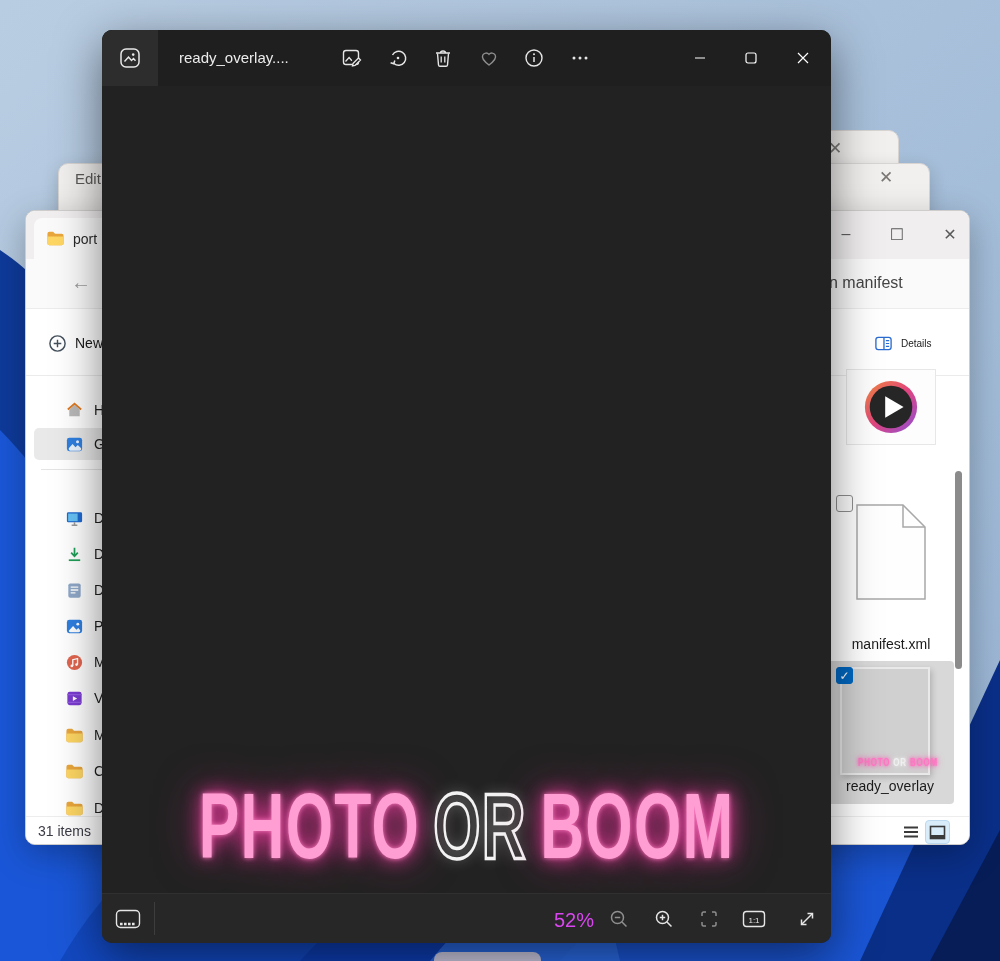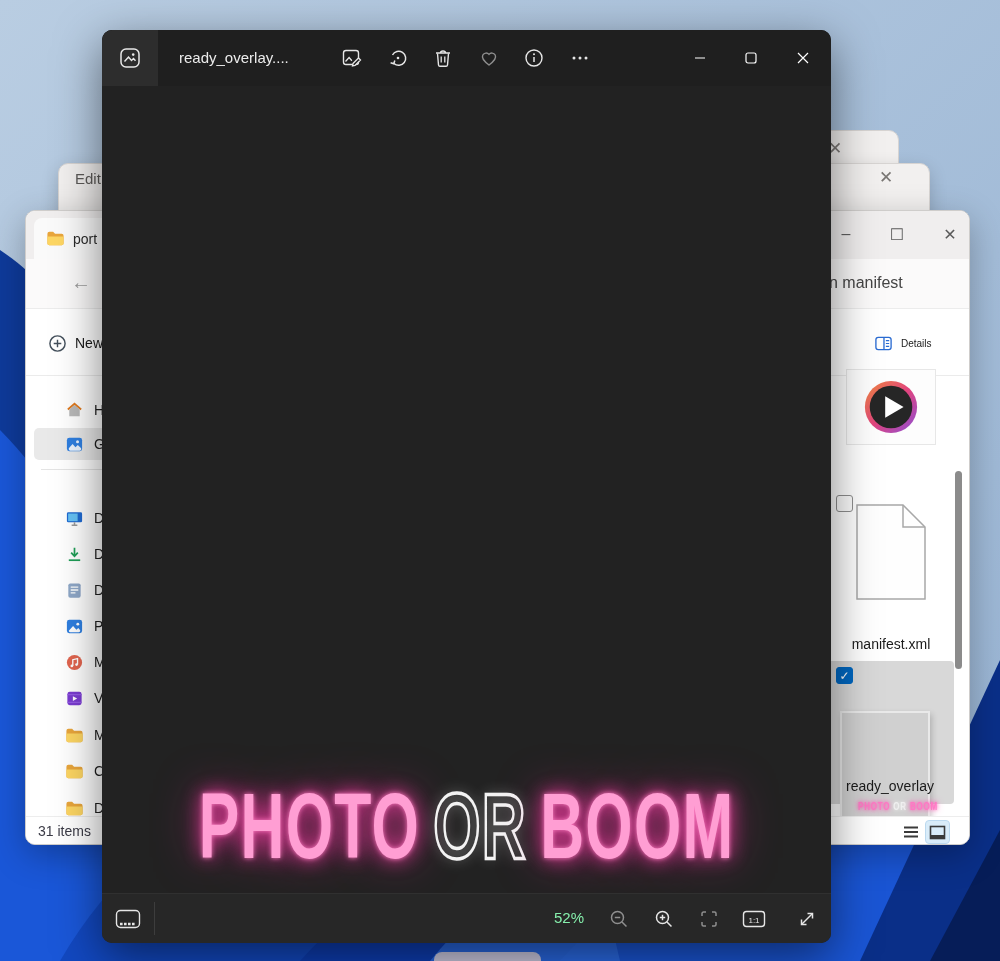--- a/index.html
+++ b/index.html
@@ -68,21 +68,21 @@
   .p-tool { position:absolute; top:10px; width:36px; height:36px; display:flex; align-items:center; justify-content:center; border-radius:5px; }
   .p-winctl { position:absolute; top:0; width:47px; height:56px; display:flex; align-items:center; justify-content:center; color:#fff; }
   .p-canvas { position:absolute; left:0; top:56px; width:100%; height:807px; background:#222222; }
   .neon-row { position:absolute; left:0; top:688px; width:100%; display:flex; justify-content:center; align-items:baseline; gap:20px;
     transform:scaleX(.66); font-weight:bold; font-size:92px; letter-spacing:2px; white-space:nowrap; }
   .neon-pink { color:#ff9ed3; text-shadow:0 0 6px #ff7cc2, 0 0 24px #ff3fa8, 0 0 55px rgba(255,40,160,.55); }
   .neon-outline { color:rgba(34,34,34,0); -webkit-text-stroke:3.5px #f3f3f3; text-shadow:0 0 18px rgba(255,255,255,.28); }
   .p-bottombar { position:absolute; left:0; top:863px; width:100%; height:50px; background:#272727; border-top:1px solid #303030; }
   .pb-divider { position:absolute; left:52px; top:8px; width:1px; height:33px; background:#3d3d3d; }
   .pb-icon { position:absolute; top:7px; width:36px; height:36px; display:flex; align-items:center; justify-content:center; border-radius:5px; }
-  .pb-zoom { position:absolute; left:452px; top:15px; font-size:15px; color:#86efac; }
+  .pb-zoom { position:absolute; left:452px; top:15px; font-size:20px; color:#d946ef; }
 
   
   #peek { left:434px; top:952px; width:107px; height:12px; background:#cbc9e0; border-radius:8px 8px 0 0; z-index:4; }
 
   svg { display:block; }
 </style>
 </head>
 <body>
 
 <svg id="wallpaper" class="abs" viewBox="0 0 1000 961" preserveAspectRatio="none">
@@ -251,21 +251,21 @@
   </div>
 
   <div class="checkbox" style="left:810px; top:284px;"></div>
   <svg class="page-icon" style="left:830px; top:293px;" width="70" height="96" viewBox="0 0 70 96">
     <path d="M1,1 h46 L69,23 V95 H1 Z" fill="#fefefe" stroke="#a8a8a8" stroke-width="1.5"></path>
     <path d="M47,1 V23 H69" fill="none" stroke="#a8a8a8" stroke-width="1.5"></path>
   </svg>
   <div class="file-label" style="left:805px; top:397px; width:120px;margin-top:28px;">manifest.xml</div>
 
   <div class="sel-tile" style="left:800px; top:450px; width:128px; height:143px;">
-    <div style="position:absolute; left:14px; top:6px; width:90px; height:108px; background:#d0d0d0; border:2px solid #e9e9e9; box-shadow:2px 3px 6px rgba(0,0,0,.18);margin-top:44px;">
+    <div style="position:absolute; left:14px; top:6px; width:90px; height:108px; background:#d0d0d0; border:2px solid #e9e9e9; box-shadow:2px 3px 6px rgba(0,0,0,.18);">
       <div class="mini-neon" style="left:6px; top:88px;">
         <span>PHOTO</span> <span class="w">OR</span> <span>BOOM</span>
       </div>
     </div>
     <div class="checkbox checked" style="left:10px; top:6px;">✓</div>
   </div>
   <div class="file-label" style="left:800px; top:567px; width:128px;">ready_overlay</div>
 
   <div class="scrollbar-track">
     <div class="scrollbar-thumb" style="top:100px; height:198px;"></div>

